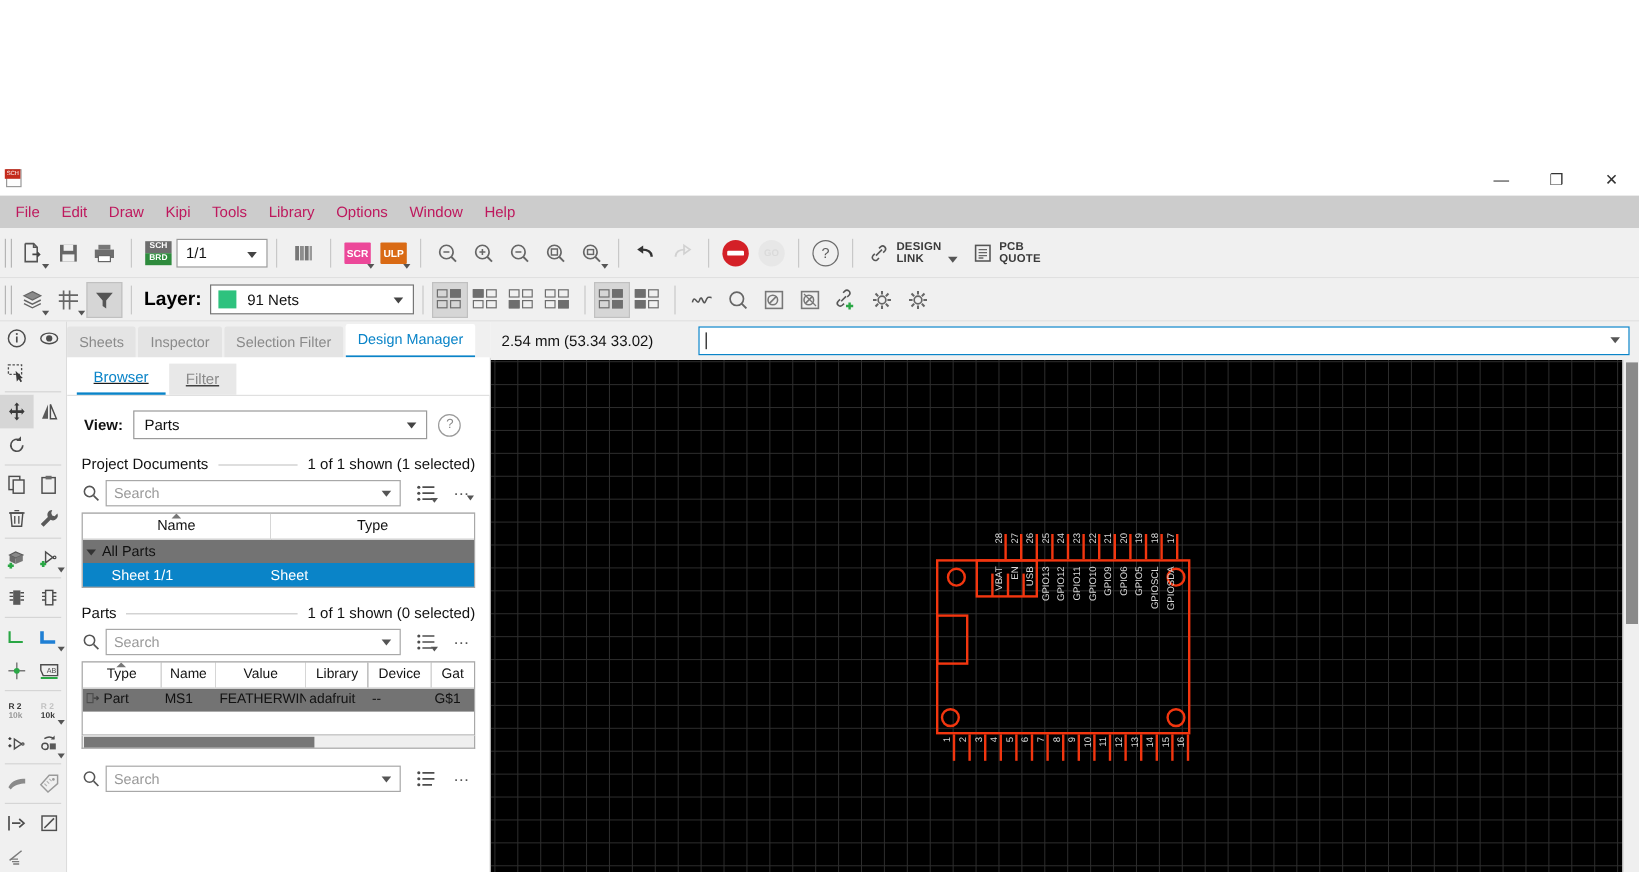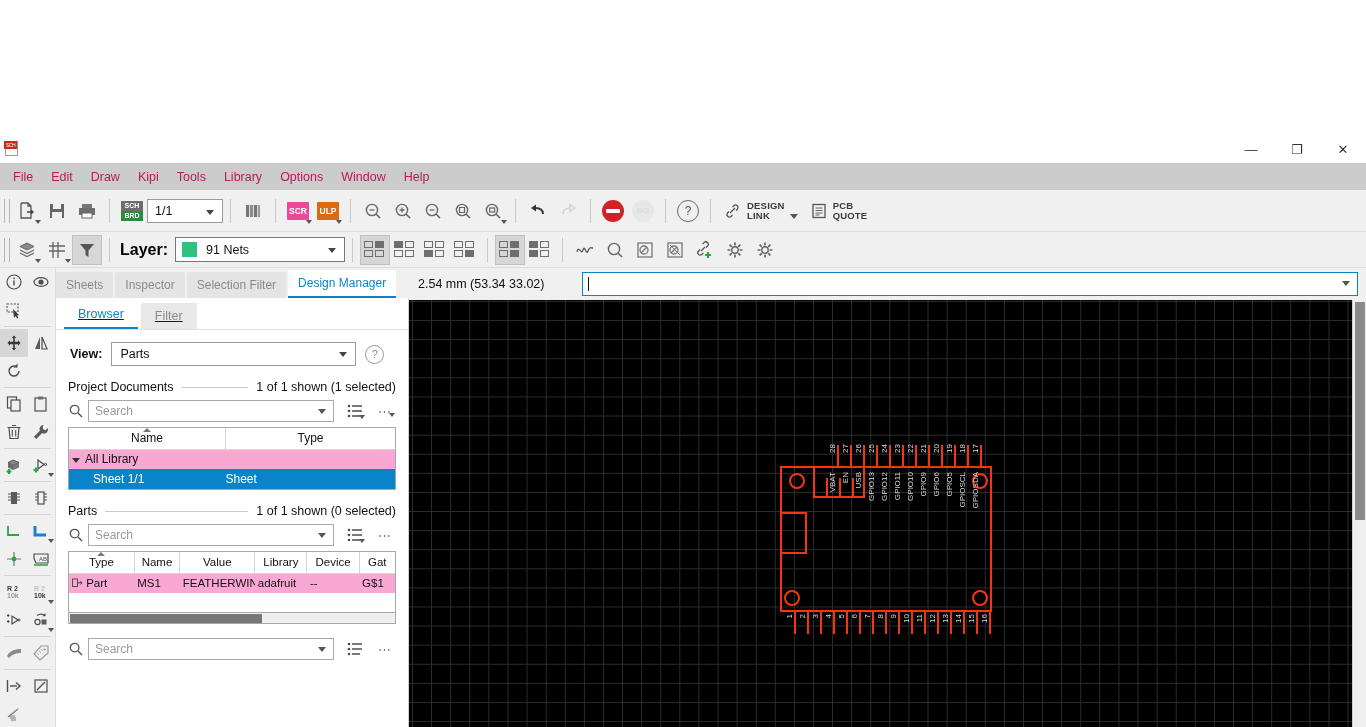--- a/index.html
+++ b/index.html
@@ -193,21 +193,21 @@
                display:flex; align-items:center; padding-left:6px; position:relative; }
   .searchbox .ph { font-size:12px; color:#9a9a9a; }
   .searchbox .cv{position:absolute;right:7px;top:8px;
     width:0;height:0;border-left:4px solid transparent;border-right:4px solid transparent;
     border-top:5px solid #555;}
   .listicon { width:22px;height:20px; margin-left:10px; position:relative; color:#444;
               display:flex; align-items:center; justify-content:center;}
   .dots { margin-left:8px; color:#555; font-size:13px; letter-spacing:1px; position:relative;
           width:22px; text-align:center;}
 
-  table.grid { width:100%; border-collapse:collapse; background:#f9a8d4;
+  table.grid { width:100%; border-collapse:collapse; background:#737373;
                font-size:12px; table-layout:fixed; }
   table.grid th {
     font-weight:normal; color:#111; border-right:1px solid #d6d6d6;
     border-bottom:1px solid #d6d6d6; height:21px; background:#fff; position:relative;
   }
   table.grid td { height:20px; color:#111; padding:0 3px; white-space:nowrap;
                   overflow:hidden; }
   .gridwrap { border:1px solid #a8a8a8; background:#fff; margin-top:5px; overflow:hidden; }
   tr.selrow td { background:#0a84c8; color:#fff; }
   .sortcaret { position:absolute; left:50%; top:0px; margin-left:-4px;
@@ -877,21 +877,21 @@
               <th style="width:48%;">
                 <span class="sortcaret"></span>
                 <span>Name</span>
               </th>
               <th style="width:52%;border-right:none;">Type</th>
             </tr>
           </thead>
           <tbody>
             <tr>
               <td colspan="2">
-                <span class="treearrow"></span><span>All Library</span>
+                <span class="treearrow"></span><span>All Parts</span>
               </td>
             </tr>
             <tr class="selrow">
               <td style="padding-left:24px;">Sheet 1/1</td>
               <td style="padding-left:0;">Sheet</td>
             </tr>
           </tbody>
         </table>
       </div>
     </div>

